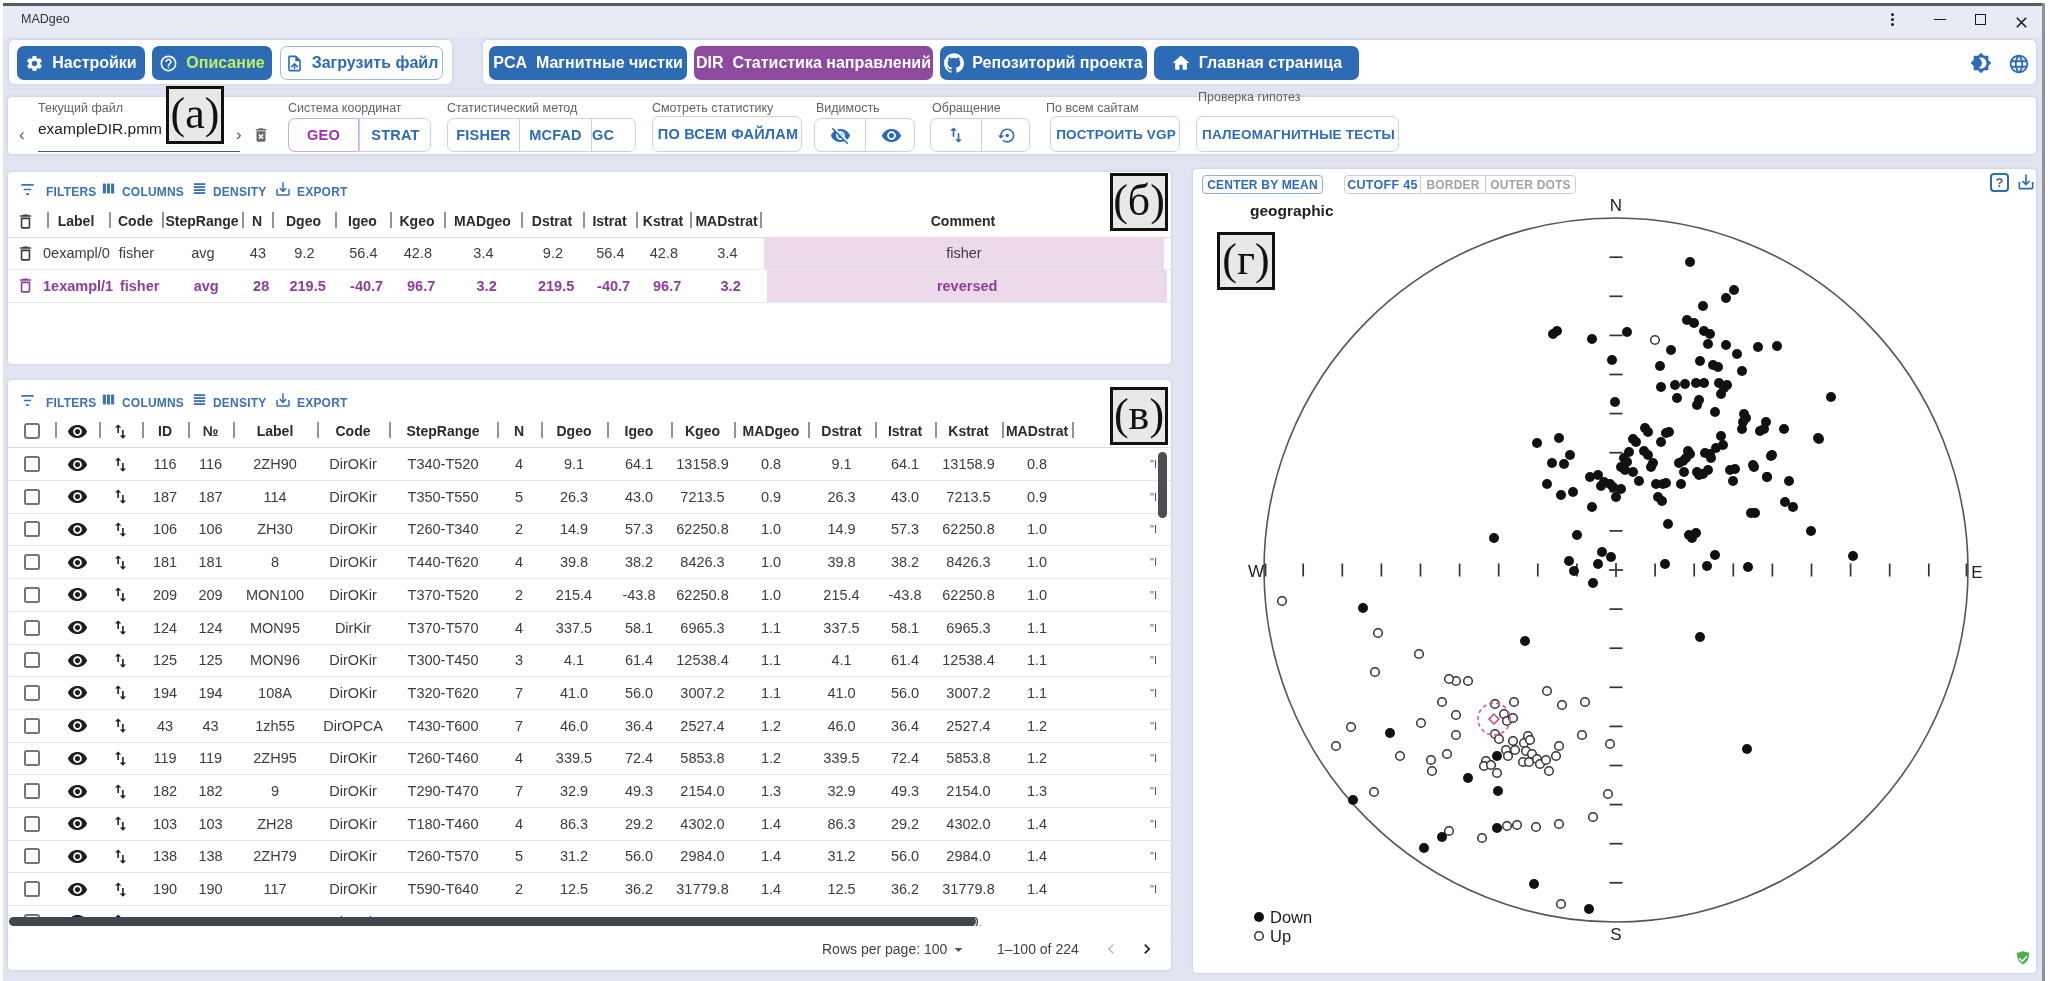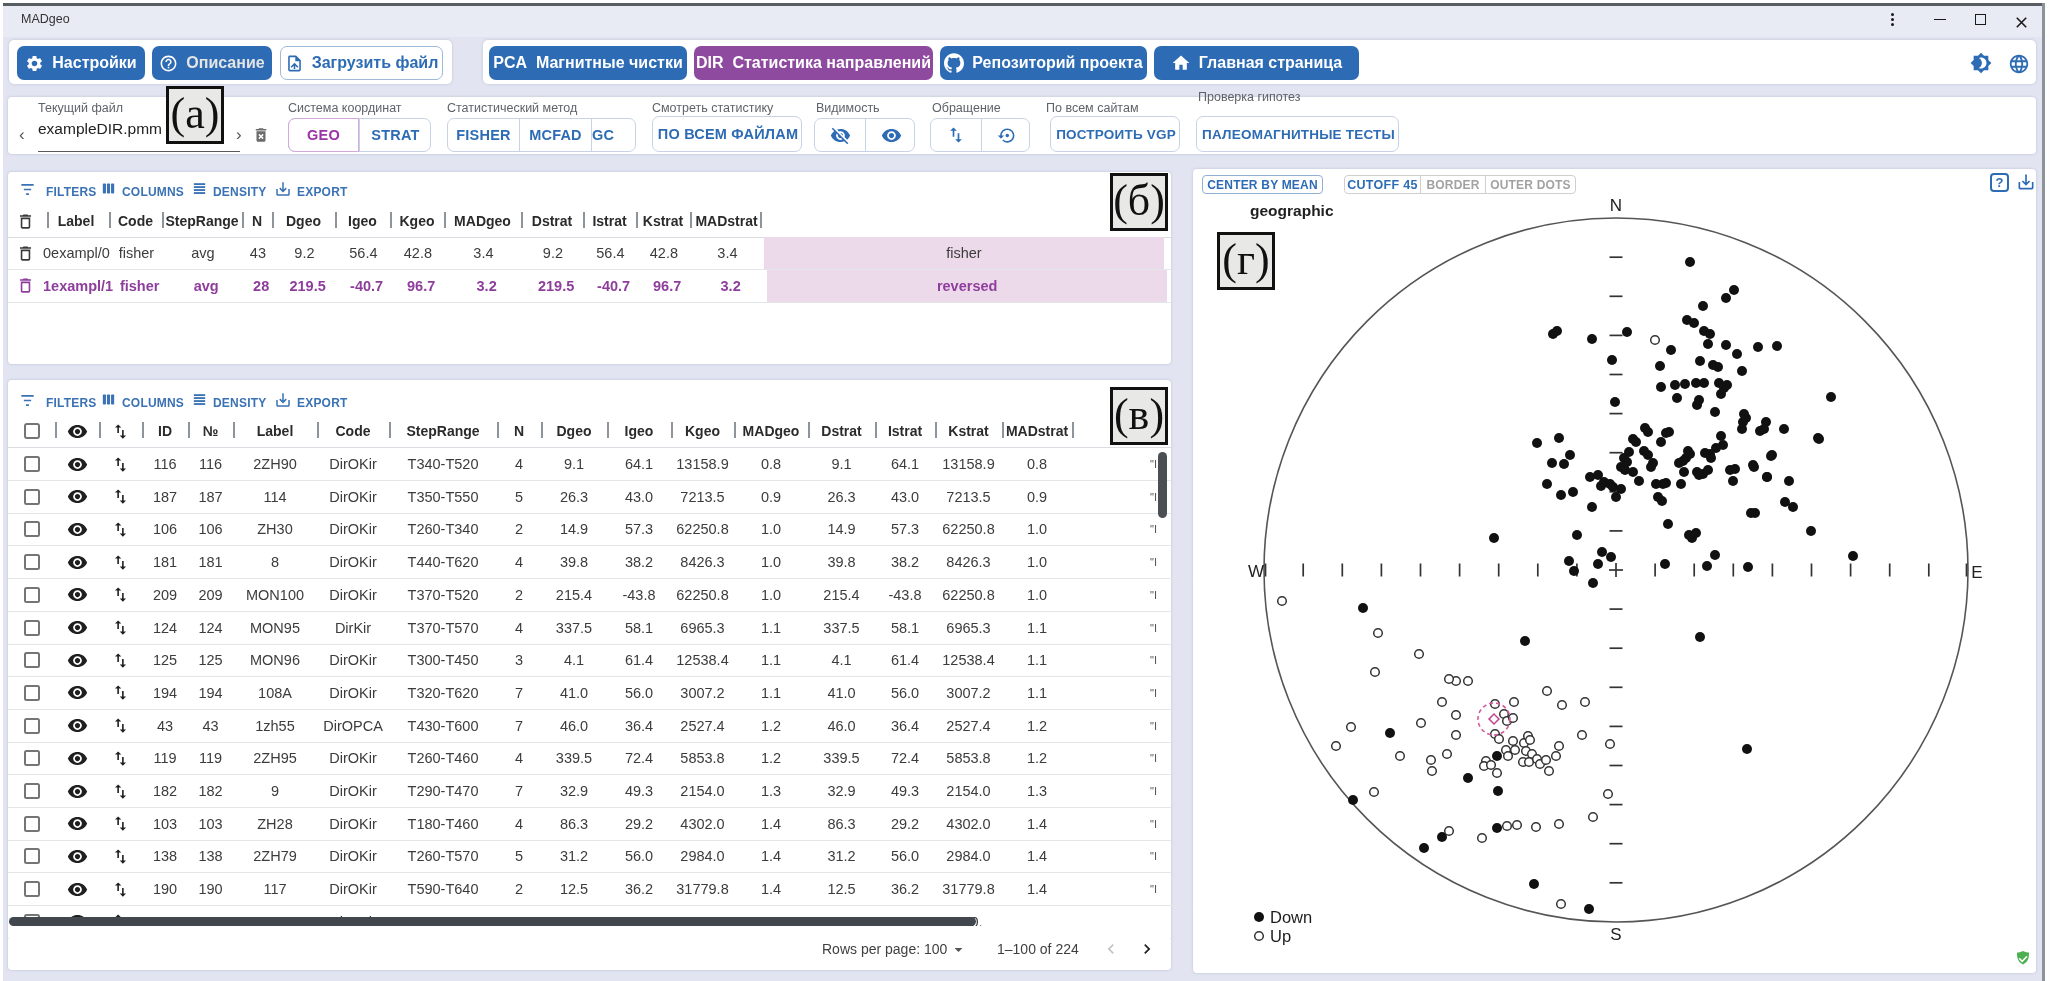--- a/index.html
+++ b/index.html
@@ -32,21 +32,21 @@
       <path d="M0.8 0.8L10.2 10.2M10.2 0.8L0.8 10.2" stroke="#1a1a1a" stroke-width="1.6"></path>
     </svg></div>
 <div class="panel" style="left:9px;top:40px;width:443px;height:44px;"></div>
 <div class="panel" style="left:483px;top:40px;width:1553px;height:44px;"></div>
 <div class="btn" style="left:17px;top:46px;width:128px;background:#2d6cb4;color:#fff;font-size:16px;">
     <svg width="19" height="19" viewBox="0 0 24 24" fill="#fff">
       <path d="M19.14 12.94c.04-.3.06-.61.06-.94 0-.32-.02-.64-.07-.94l2.03-1.58c.18-.14.23-.41.12-.61l-1.92-3.32c-.12-.22-.37-.29-.59-.22l-2.39.96c-.5-.38-1.03-.7-1.62-.94l-.36-2.54c-.04-.24-.24-.41-.48-.41h-3.84c-.24 0-.43.17-.47.41l-.36 2.54c-.59.24-1.13.57-1.62.94l-2.39-.96c-.22-.08-.47 0-.59.22L2.74 8.87c-.12.21-.08.47.12.61l2.03 1.58c-.05.3-.09.63-.09.94s.02.64.07.94l-2.03 1.58c-.18.14-.23.41-.12.61l1.92 3.32c.12.22.37.29.59.22l2.39-.96c.5.38 1.03.7 1.62.94l.36 2.54c.05.24.24.41.48.41h3.84c.24 0 .44-.17.47-.41l.36-2.54c.59-.24 1.13-.56 1.62-.94l2.39.96c.22.08.47 0 .59-.22l1.92-3.32c.12-.22.07-.47-.12-.61l-2.01-1.58zM12 15.6c-1.98 0-3.6-1.62-3.6-3.6s1.62-3.6 3.6-3.6 3.6 1.62 3.6 3.6-1.62 3.6-3.6 3.6z"></path>
     </svg>
     <span>Настройки</span>
   </div>
-<div class="btn" style="left:152px;top:46px;width:120px;background:#2d6cb4;color:#e5e5e5;font-size:16px;">
+<div class="btn" style="left:152px;top:46px;width:120px;background:#2d6cb4;color:#bef264;font-size:16px;">
     <svg width="19" height="19" viewBox="0 0 24 24" fill="#fff">
       <path d="M11 18h2v-2h-2v2zm1-16C6.48 2 2 6.48 2 12s4.48 10 10 10 10-4.48 10-10S17.52 2 12 2zm0 18c-4.41 0-8-3.59-8-8s3.59-8 8-8 8 3.59 8 8-3.59 8-8 8zm0-14c-2.21 0-4 1.79-4 4h2c0-1.1.9-2 2-2s2 .9 2 2c0 2-3 1.75-3 5h2c0-2.25 3-2.5 3-5 0-2.21-1.79-4-4-4z"></path>
     </svg>
     <span>Описание</span>
   </div>
 <div class="btn" style="left:280px;top:46px;width:163px;background:#fff;color:#2d6cb4;font-size:16px;border:1.5px solid #9fb9d8;">
     <svg width="19" height="19" viewBox="0 0 24 24" fill="#2d6cb4">
       <path d="M14 2H6c-1.1 0-1.99.9-1.99 2L4 20c0 1.1.89 2 1.99 2H18c1.1 0 2-.9 2-2V8l-6-6zm4 18H6V4h7v5h5v11zm-11-4l1.41 1.41L11 14.83V19h2v-4.17l2.59 2.58L17 16l-5-4.99L7 16z"></path>
     </svg>
     <span>Загрузить файл</span>
@@ -206,20 +206,23 @@
       <span class="hcell">Dstrat</span>
     </div>
     <div class="cell" style="flex-basis:53px;">
       <span class="hcell">Istrat</span>
     </div>
     <div class="cell" style="flex-basis:54px;">
       <span class="hcell">Kstrat</span>
     </div>
     <div class="cell" style="flex-basis:73px;">
       <span class="hcell">MADstrat</span>
+    </div>
+    <div class="cell" style="flex-basis:400px;">
+      <span class="hcell">Comment</span>
     </div>
     <div class="cell" style="flex-basis:8px;">
       <span class="hcell"></span>
     </div>
   </div>
 <div class="abs" style="left:47px;top:212px;width:1.8px;height:16px;background:#8d949c;"></div>
 <div class="abs" style="left:109px;top:212px;width:1.8px;height:16px;background:#8d949c;"></div>
 <div class="abs" style="left:162px;top:212px;width:1.8px;height:16px;background:#8d949c;"></div>
 <div class="abs" style="left:242px;top:212px;width:1.8px;height:16px;background:#8d949c;"></div>
 <div class="abs" style="left:272px;top:212px;width:1.8px;height:16px;background:#8d949c;"></div>

